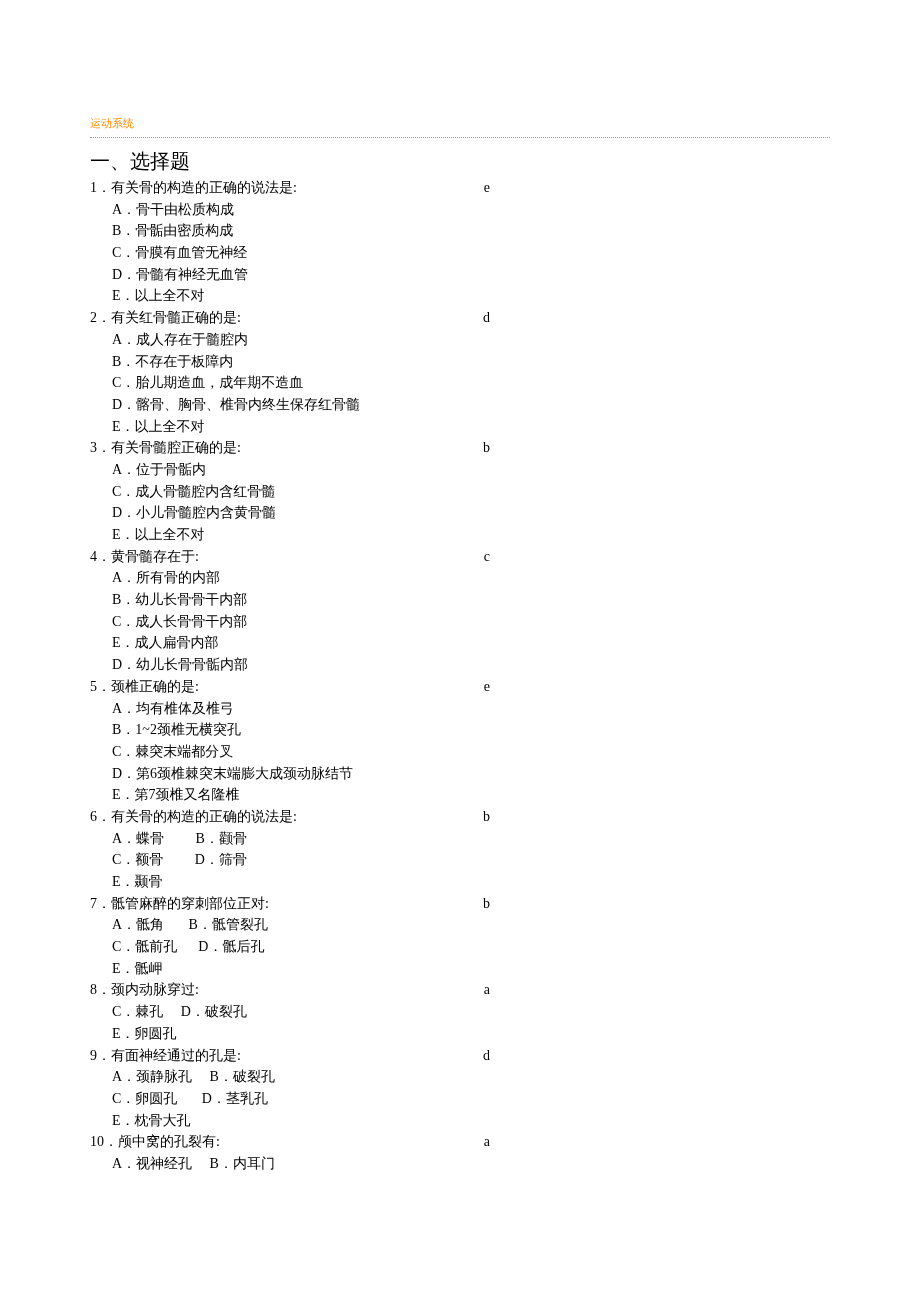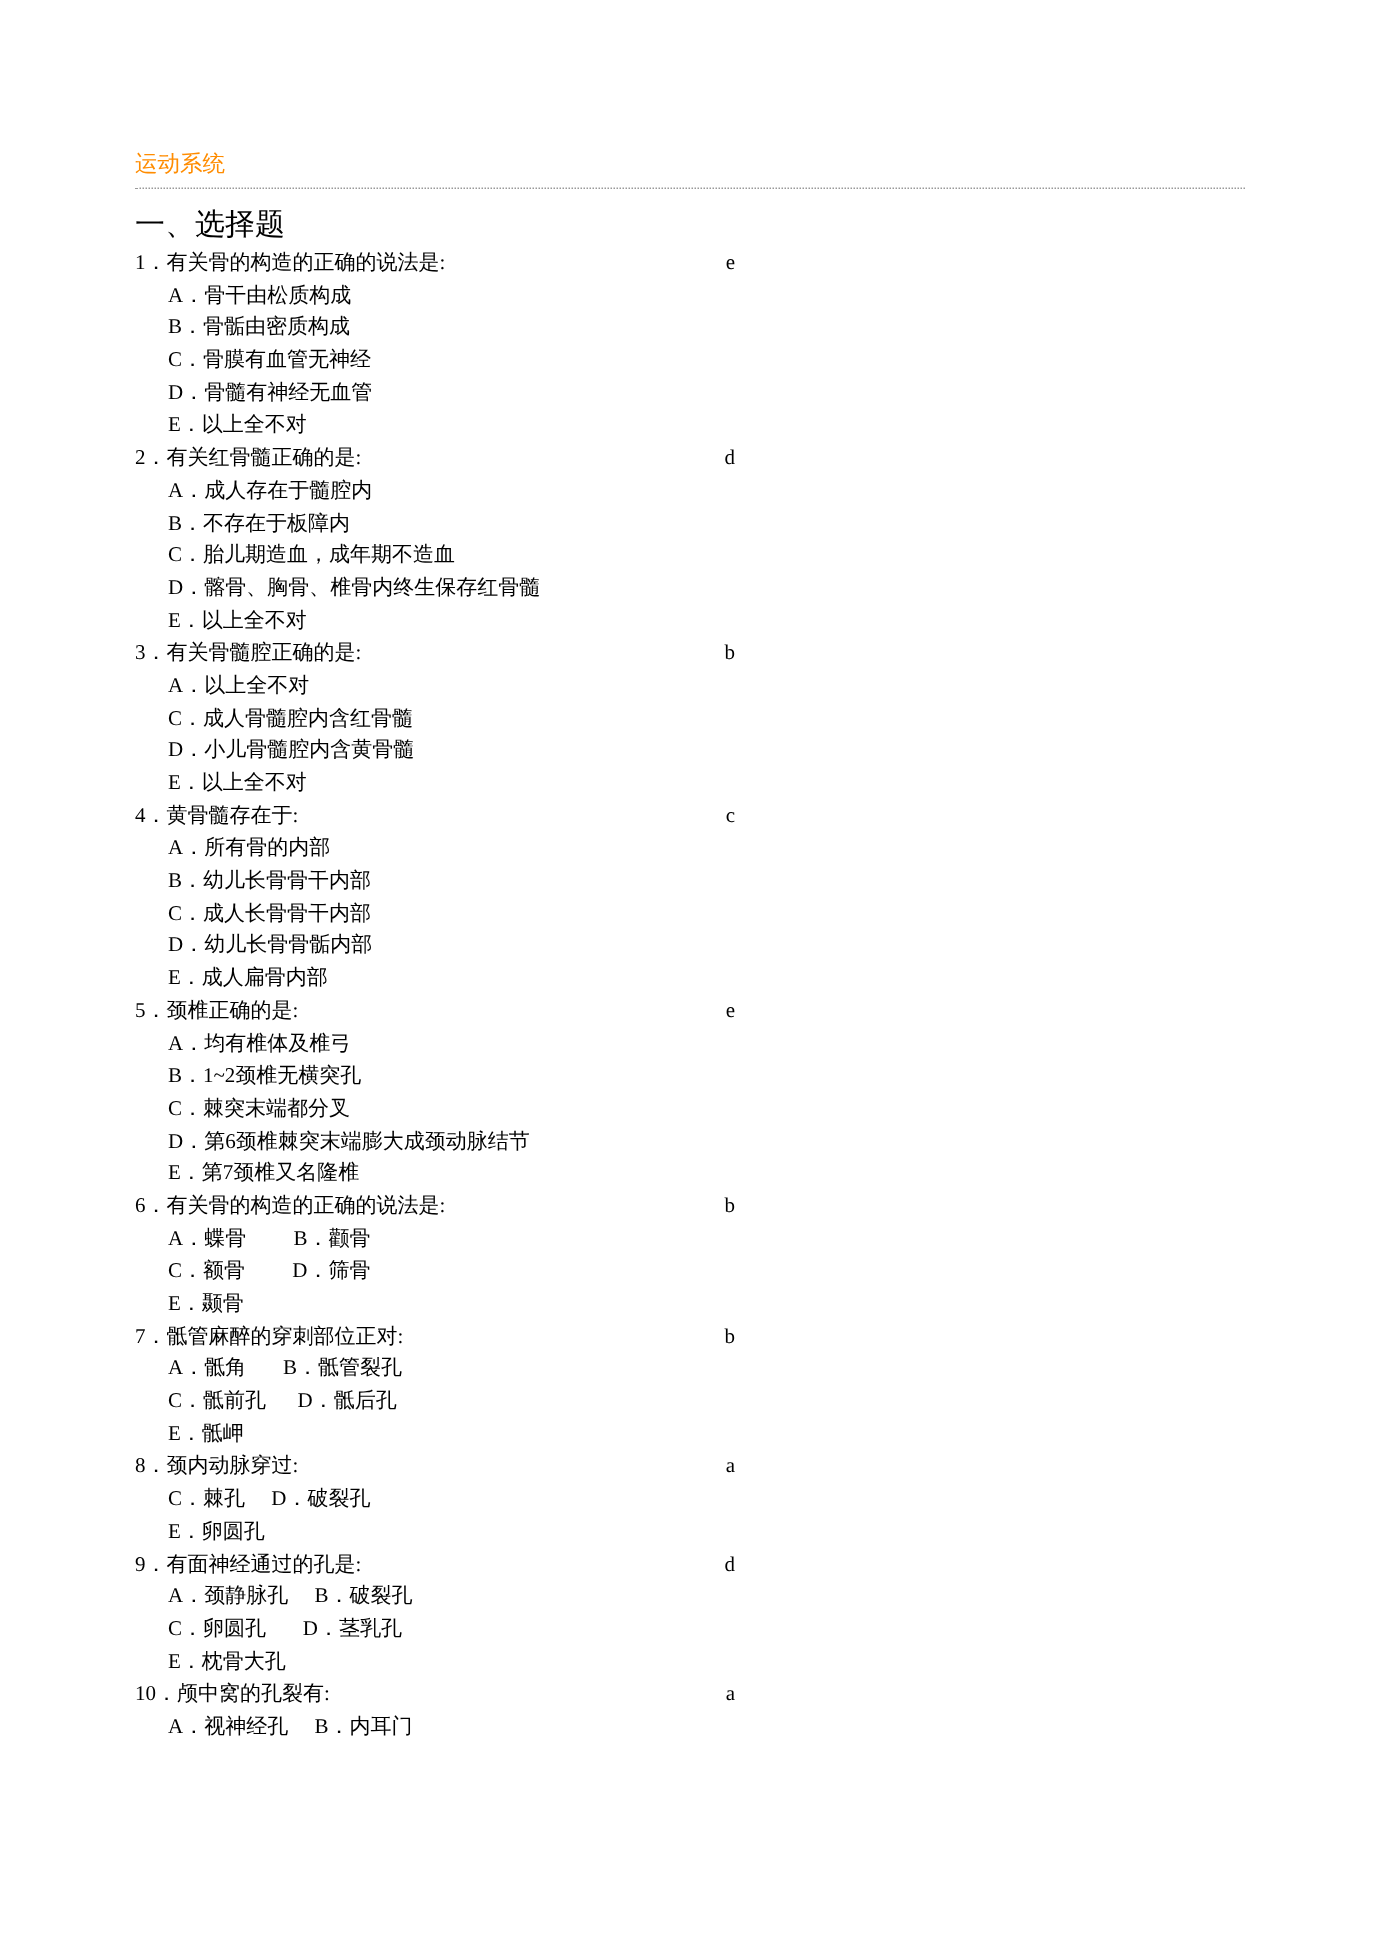--- a/index.html
+++ b/index.html
@@ -10,22 +10,23 @@
     font-size: 14px;
     color: #000000;
     width: 920px;
   }
   .page {
     padding: 100px 90px 40px 90px;
   }
   .title {
     color: #ff8c00;
     font-family: Liberation Serif, serif;
-    font-size: 15px;
+    font-size: 11px;
     margin-bottom: 6px;
+    margin-top: 16px;
   }
   .divider {
     border: none;
     border-top: 1px dotted #999;
     margin: 0 0 10px 0;
   }
   .section-header {
     margin-bottom: 2px;
     font-size: 20px;
   }
@@ -84,36 +85,36 @@
         <div class="option-line">C．胎儿期造血，成年期不造血</div>
         <div class="option-line">D．髂骨、胸骨、椎骨内终生保存红骨髓</div>
         <div class="option-line">E．以上全不对</div>
       </div>
       <div class="question">
         <div class="q-line">
           <span class="q-num">3．</span>
           <span class="q-text">有关骨髓腔正确的是:</span>
           <span class="q-answer">b</span>
         </div>
-        <div class="option-line">A．以上全不对</div>
+        <div class="option-line">A．位于骨骺内</div>
         <div class="option-line">C．成人骨髓腔内含红骨髓</div>
         <div class="option-line">D．小儿骨髓腔内含黄骨髓</div>
         <div class="option-line">E．以上全不对</div>
       </div>
       <div class="question">
         <div class="q-line">
           <span class="q-num">4．</span>
           <span class="q-text">黄骨髓存在于:</span>
           <span class="q-answer">c</span>
         </div>
         <div class="option-line">A．所有骨的内部</div>
         <div class="option-line">B．幼儿长骨骨干内部</div>
         <div class="option-line">C．成人长骨骨干内部</div>
+        <div class="option-line">E．成人扁骨内部</div>
         <div class="option-line">D．幼儿长骨骨骺内部</div>
-        <div class="option-line">E．成人扁骨内部</div>
       </div>
       <div class="question">
         <div class="q-line">
           <span class="q-num">5．</span>
           <span class="q-text">颈椎正确的是:</span>
           <span class="q-answer">e</span>
         </div>
         <div class="option-line">A．均有椎体及椎弓</div>
         <div class="option-line">B．1~2颈椎无横突孔</div>
         <div class="option-line">C．棘突末端都分叉</div>

